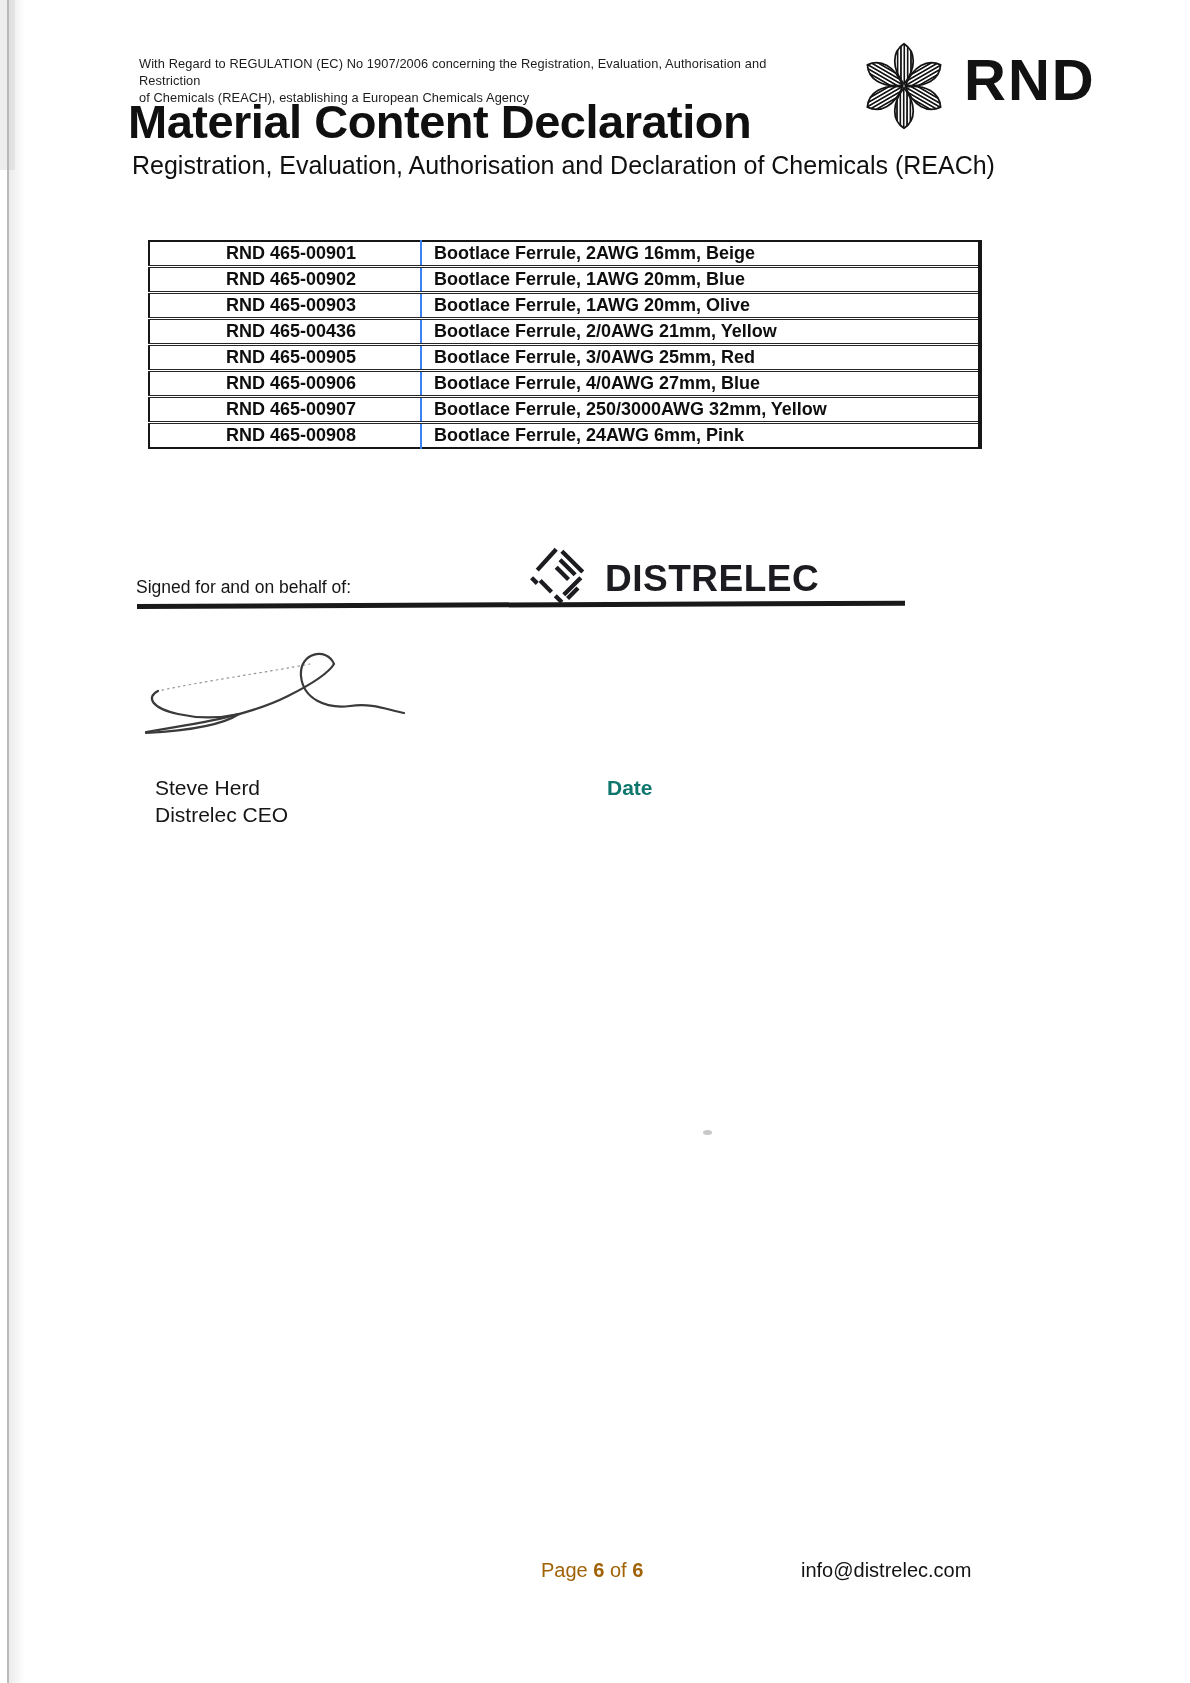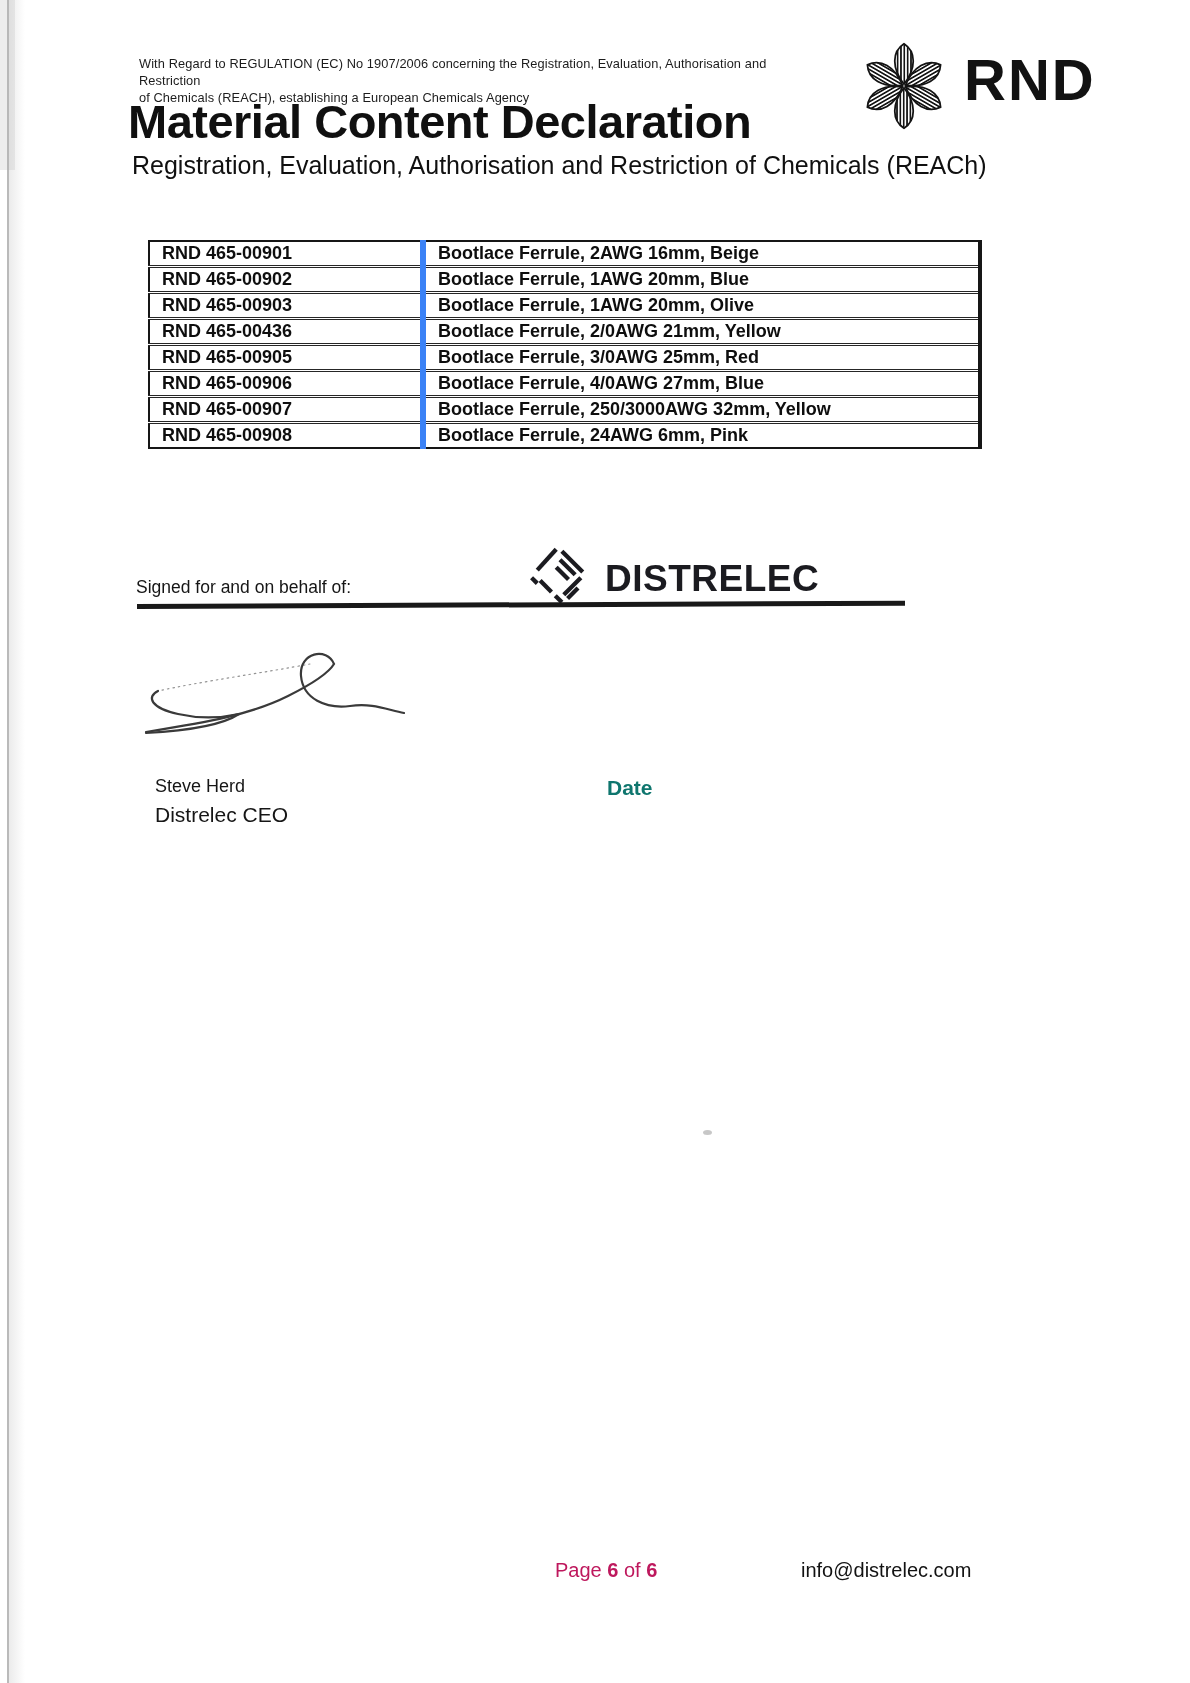--- a/index.html
+++ b/index.html
@@ -27,39 +27,39 @@
     letter-spacing:-.5px;color:#101010;}
   .doc-subtitle{position:absolute;left:132px;top:151px;font-size:25px;font-weight:500;color:#101010;}
 
   table.parts{position:absolute;left:148px;top:240px;width:834px;border-collapse:collapse;
     table-layout:fixed;}
   table.parts{border-top:2.5px solid #161616;border-left:2.5px solid #161616;
     border-bottom:2.5px solid #161616;border-right:4px solid #161616;}
   table.parts td{height:23px;border-bottom:3.5px double #262626;font-size:18px;font-weight:700;
     color:#0e0e0e;padding:0 0 0 12px;vertical-align:middle;white-space:nowrap;overflow:hidden;}
   table.parts tr:last-child td{border-bottom:none;}
-  table.parts td.pn{width:258px;border-right:6px solid #3b82f6;}
+  table.parts td.pn{width:258px;border-right:2px solid #3b82f6;text-align:center;}
 
   .signed-label{position:absolute;left:136px;top:577px;font-size:17.5px;font-weight:500;color:#151515;}
 
   .distrelec-logo{position:absolute;left:523px;top:536px;display:flex;align-items:center;}
   .distrelec-icon{width:74px;height:72px;}
   .distrelec-word{font-size:37px;font-weight:800;color:#1b1b20;margin-left:8px;margin-top:14px;
     letter-spacing:.5px;}
 
   .sig-rule{position:absolute;left:137px;top:604px;width:768px;height:4.5px;background:#191919;
     transform:rotate(-.25deg);transform-origin:left center;}
 
   .signature{position:absolute;left:138px;top:636px;width:290px;height:110px;}
 
-  .signer-name{position:absolute;left:155px;top:776px;font-size:18px;font-weight:500;color:#161616;}
+  .signer-name{position:absolute;left:155px;top:776px;font-size:21px;font-weight:500;color:#161616;}
   .signer-title{position:absolute;left:155px;top:803px;font-size:21px;font-weight:500;color:#161616;}
   .date-label{position:absolute;left:607px;top:776px;font-size:21px;font-weight:600;color:#0f766e;}
 
-  .footer-page{position:absolute;left:555px;top:1559px;font-size:20px;font-weight:500;color:#be185d;}
+  .footer-page{position:absolute;left:541px;top:1559px;font-size:20px;font-weight:500;color:#a16207;}
   .footer-page b{font-weight:800;}
   .footer-email{position:absolute;left:801px;top:1559px;font-size:20px;font-weight:500;color:#121212;}
 </style>
 </head>
 <body>
 
 <div class="page">
 
   <div class="scan-corner"></div>
   <div class="scan-shade"></div>
@@ -97,21 +97,21 @@
         </g>
         <g transform="rotate(300 50 50)">
           <path d="M50 48 C 36 30, 36 11, 50 2 C 64 11, 64 30, 50 48 Z" fill="url(#weave)" stroke="#141414" stroke-width="2"></path>
         </g>
       </g>
     </svg>
     <div class="rnd-word">RND</div>
   </div>
 
   <div class="doc-title">Material Content Declaration</div>
-  <div class="doc-subtitle">Registration, Evaluation, Authorisation and Restriction of Chemicals (REACh)</div>
+  <div class="doc-subtitle">Registration, Evaluation, Authorisation and Declaration of Chemicals (REACh)</div>
 
   <table class="parts">
     <tbody>
       <tr>
         <td class="pn">RND 465-00901</td>
         <td>Bootlace Ferrule, 2AWG 16mm, Beige</td>
       </tr>
       <tr>
         <td class="pn">RND 465-00902</td>
         <td>Bootlace Ferrule, 1AWG 20mm, Blue</td>

